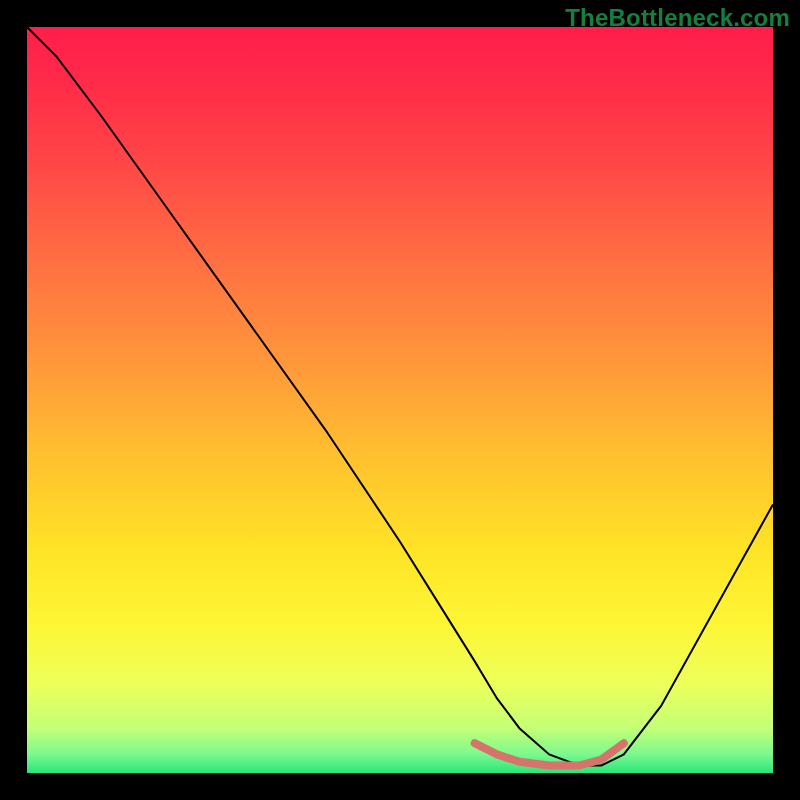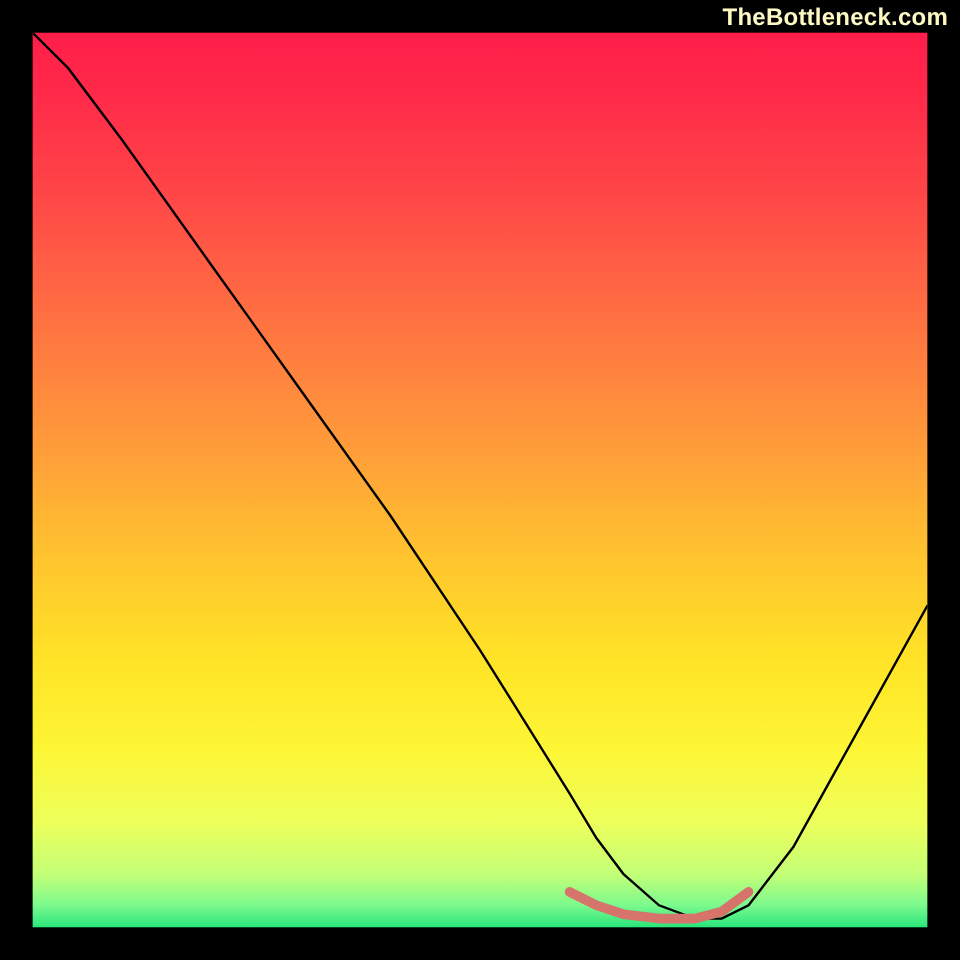--- a/index.html
+++ b/index.html
@@ -14,22 +14,22 @@
   .frame {
     position: relative;
     width: 800px;
     height: 800px;
     background: #000;
   }
   .watermark {
     position: absolute;
     top: 4px;
     right: 10px;
-    color: #fef9c3;
-    font-size: 20px;
+    color: #15803d;
+    font-size: 24px;
     font-weight: 600;
     letter-spacing: 0.2px;
     user-select: none;
   }
   .plot {
     position: absolute;
     left: 27px;
     top: 27px;
     width: 746px;
     height: 746px;

